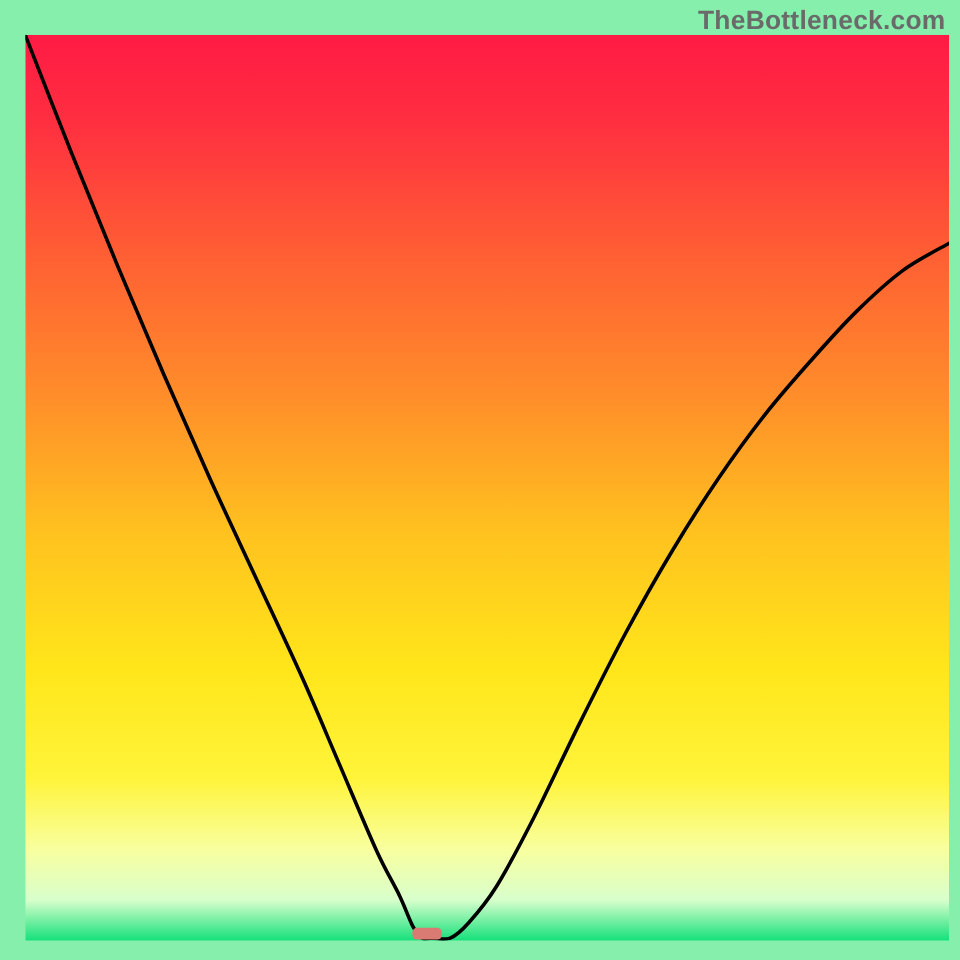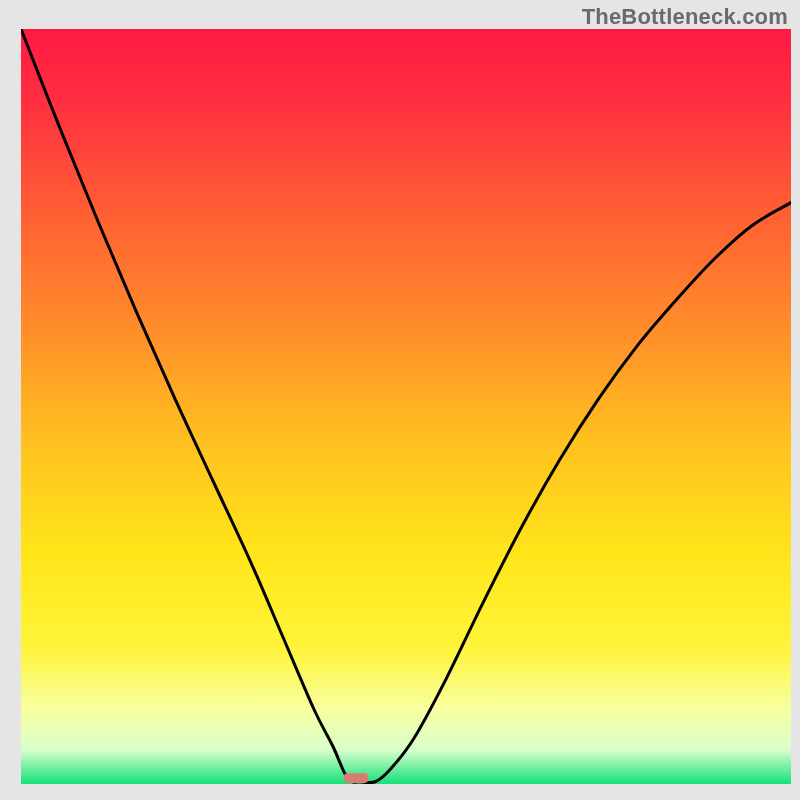--- a/index.html
+++ b/index.html
@@ -8,21 +8,21 @@
     width: 800px;
     height: 800px;
     overflow: hidden;
     background: #000;
     font-family: Arial, Helvetica, sans-serif;
   }
   .frame {
     position: relative;
     width: 800px;
     height: 800px;
-    background: #e5e5e5;
+    background: #86efac;
   }
   .watermark {
     position: absolute;
     top: 4px;
     right: 12px;
     font-size: 22px;
     font-weight: 600;
     color: #6a6a6a;
     letter-spacing: 0.2px;
     z-index: 5;

